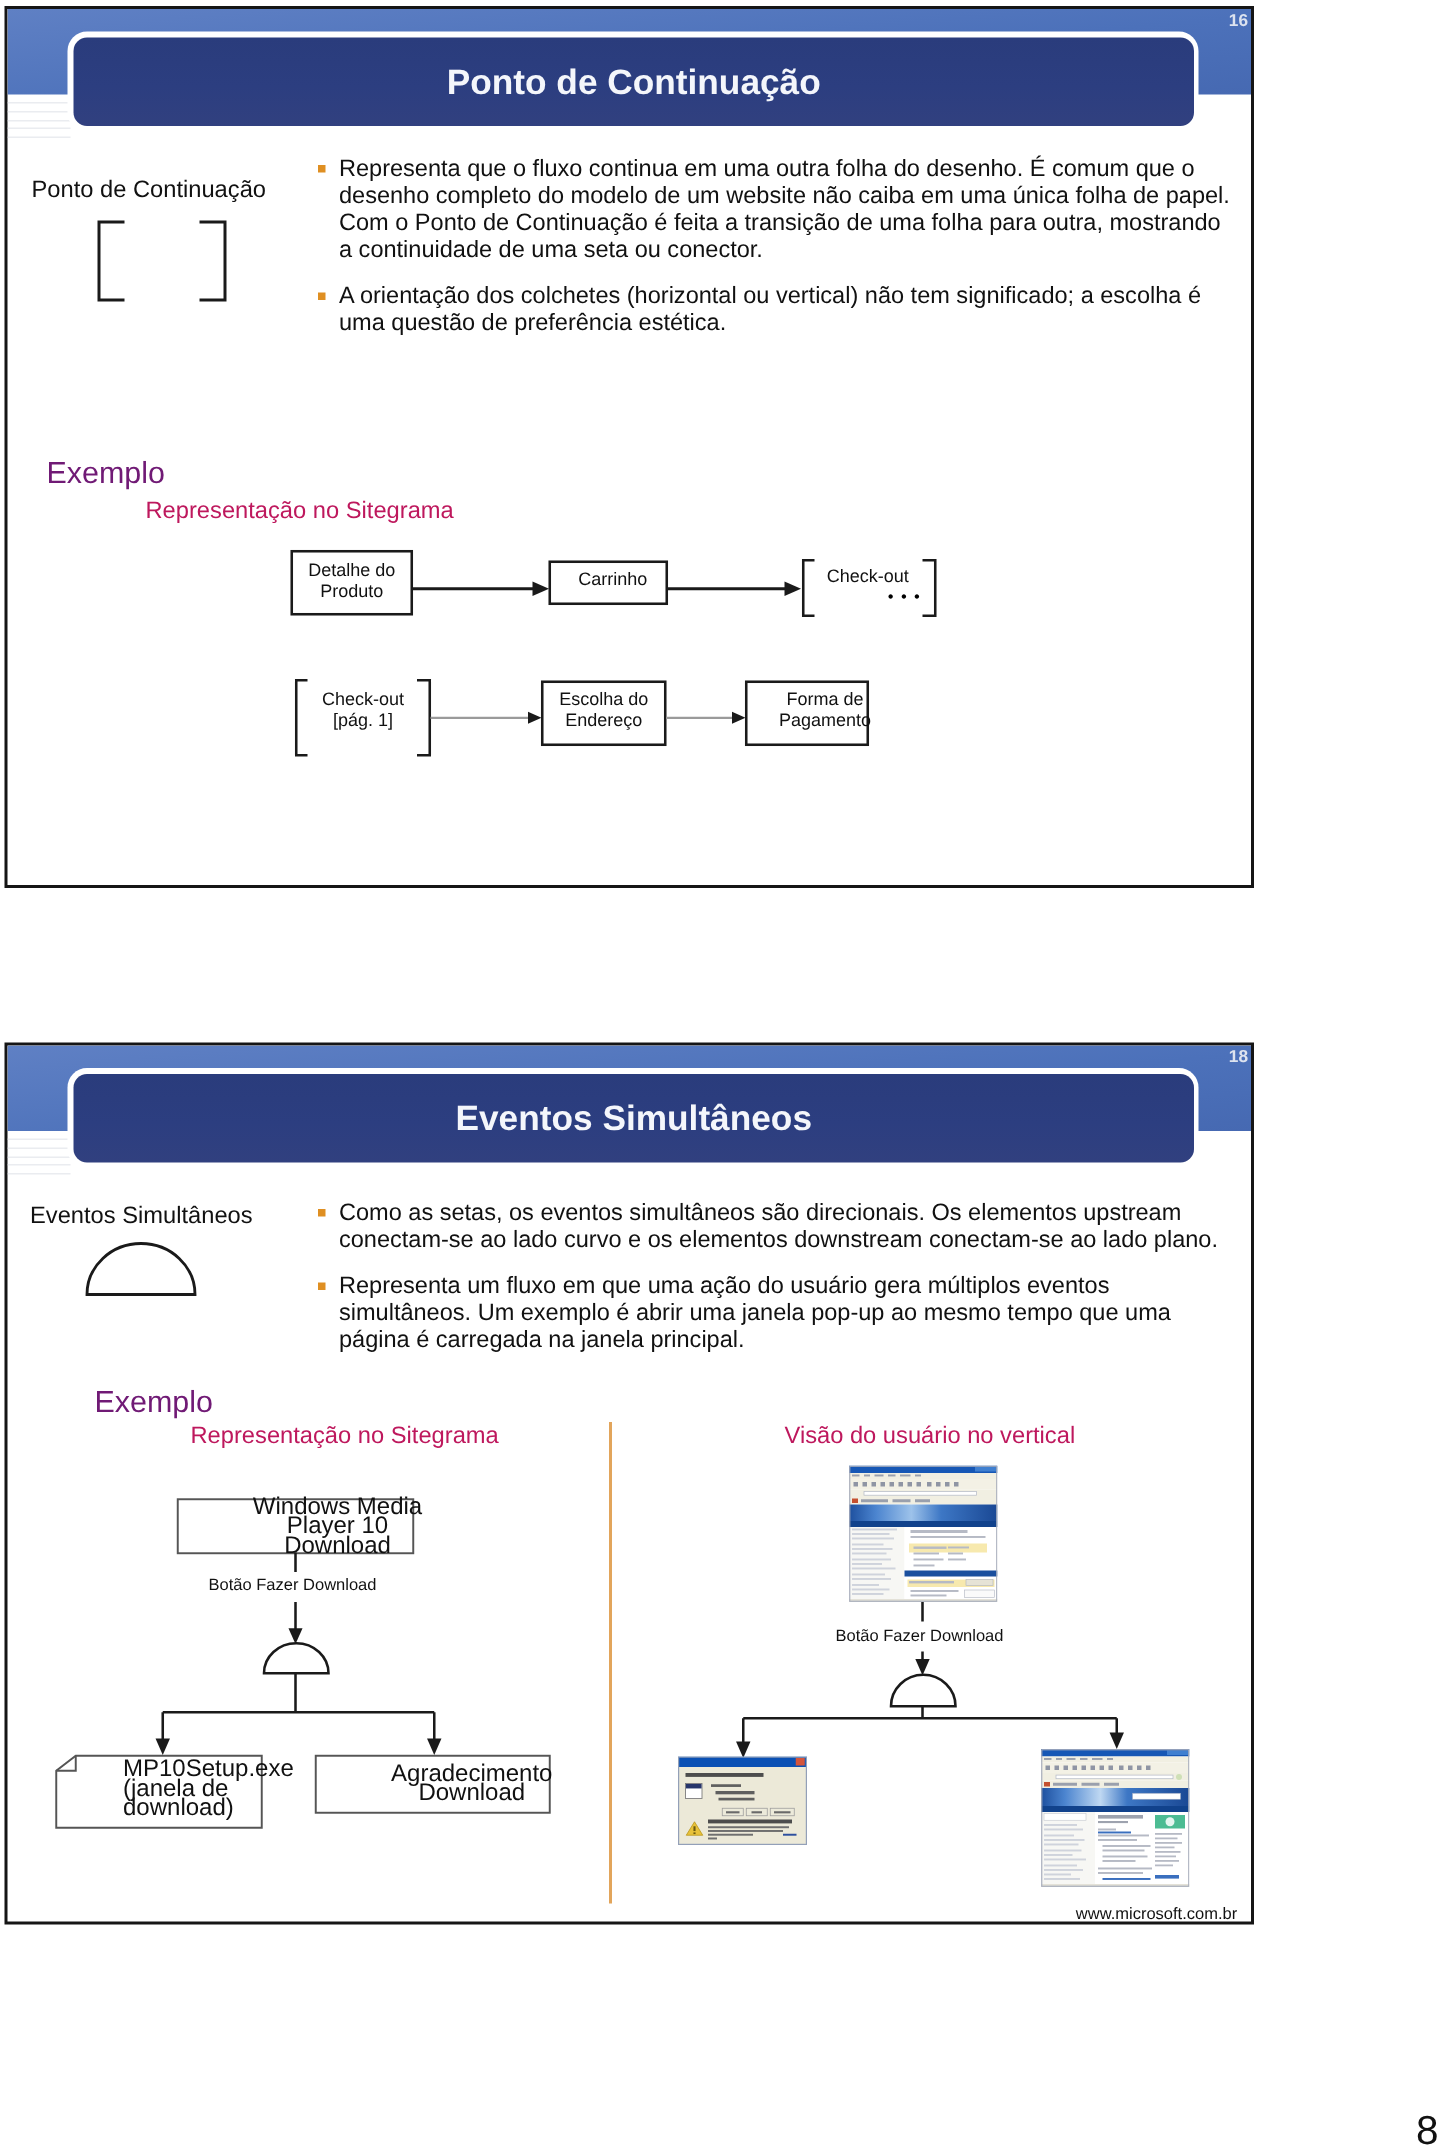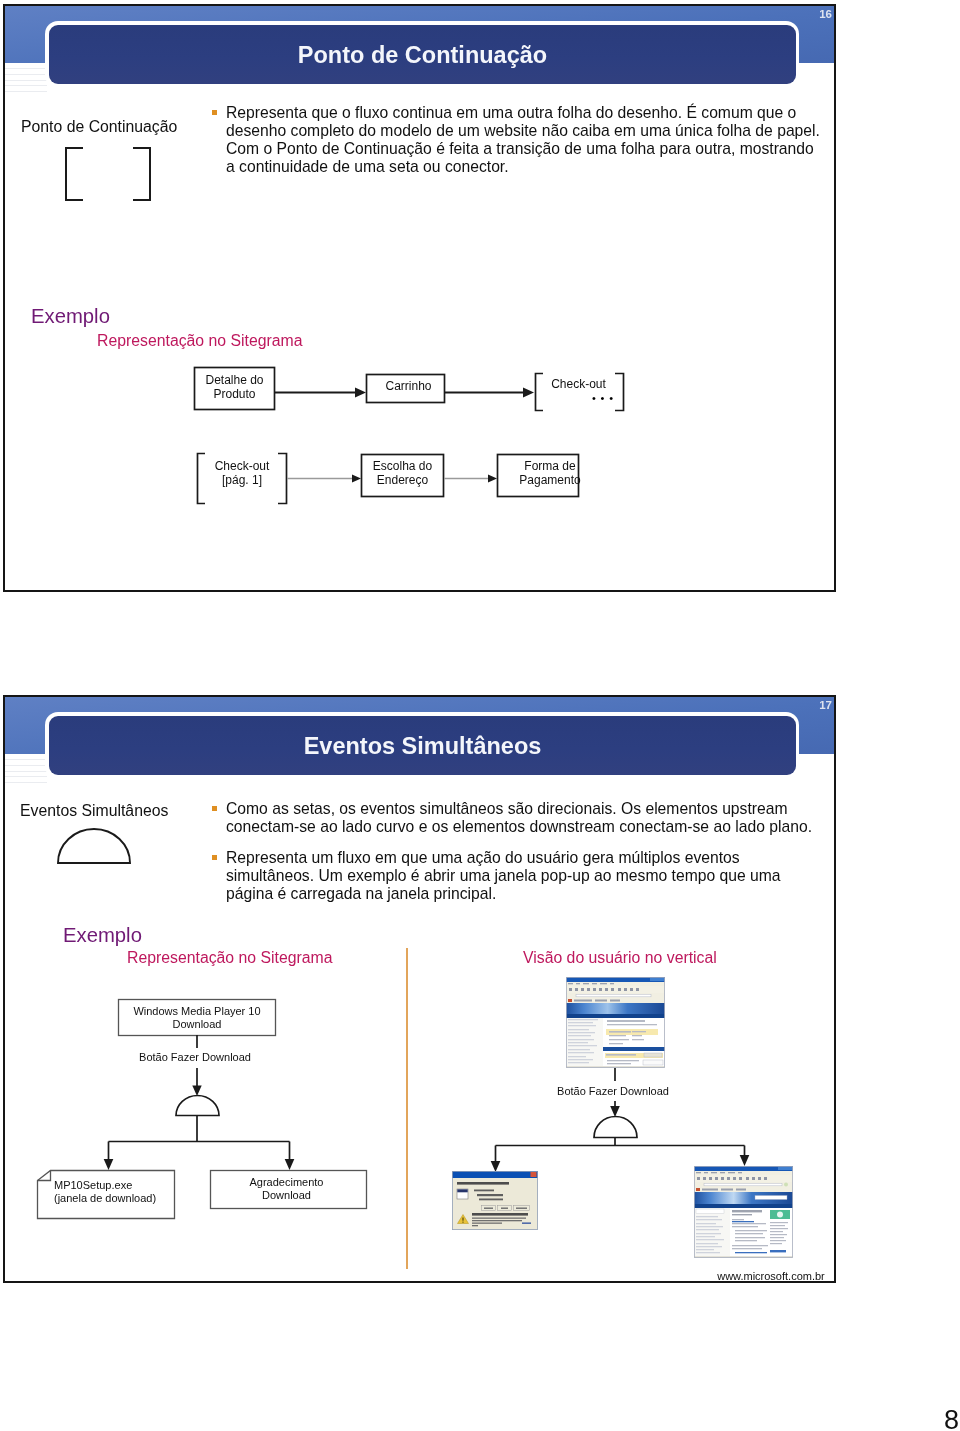--- a/index.html
+++ b/index.html
@@ -36,21 +36,21 @@
 
   
   .exemplo{position:absolute;font-size:20.3px;color:#701a75;}
   .subexemplo{position:absolute;font-size:15.8px;color:#be185d;white-space:nowrap;}
 
   
   .dlabel{position:absolute;display:flex;align-items:center;justify-content:center;text-align:center;
         font-size:12px;line-height:13.2px;color:#111;}
   .dlabel.sm{font-size:11px;line-height:13px;}
   .dlabel.ell{font-size:11px;line-height:11px;letter-spacing:0.9px;color:#000;}
-  .dlabel.sm2{font-size:11px;line-height:13px;}
+  .dlabel.sm2{font-size:16px;line-height:13px;padding-left:28px;}
   .divider{position:absolute;left:401px;top:251px;width:2px;height:321px;background:#e2a55b;}
   .thumb{position:absolute;}
 
   .pagenum{position:absolute;left:944px;top:1405px;font-size:27px;color:#111;}
 </style>
 </head>
 <body>
 
 <div class="page">
 
@@ -71,20 +71,21 @@
 
     <div class="leftlabel" style="left:16px;top:112px;">Ponto de Continuação</div>
 
     <svg class="icon-brackets" style="position:absolute;left:50px;top:130px;" width="110" height="80" viewBox="0 0 110 80">
       <path d="M28 12 H11 V64 H28" fill="none" stroke="#1a1a1a" stroke-width="2" stroke-linecap="butt"></path>
       <path d="M78 12 H95 V64 H78" fill="none" stroke="#1a1a1a" stroke-width="2" stroke-linecap="butt"></path>
     </svg>
 
     <div class="bullets" style="left:189px;top:98px;width:632px;">
       <div class="bul">Representa que o fluxo continua em uma outra folha do desenho. É comum que o desenho completo do modelo de um website não caiba em uma única folha de papel. Com o Ponto de Continuação é feita a transição de uma folha para outra, mostrando a continuidade de uma seta ou conector.</div>
+      <div class="bul">A orientação dos colchetes (horizontal ou vertical) não tem significado; a escolha é uma questão de preferência estética.</div>
     </div>
 
     <div class="exemplo" style="left:26px;top:299px;">Exemplo</div>
     <div class="subexemplo" style="left:92px;top:326px;">Representação no Sitegrama</div>
 
     <svg class="diagram" style="position:absolute;left:-5px;top:-6px;" width="840" height="595" viewBox="0 0 840 595">
       <g stroke="#1a1a1a" fill="none" stroke-width="1.7">
 
         <rect x="194.5" y="367.5" width="80" height="42"></rect>
         <rect x="366.5" y="374.5" width="78" height="28"></rect>
@@ -137,21 +138,21 @@
       <i style="top:5px"></i>
         <i style="top:11px"></i>
         <i style="top:17px"></i>
       <i style="top:22px"></i>
         <i style="top:28px"></i>
     </div>
     <div class="titlebox-outer"></div>
     <div class="titlebox">
       <div class="t">Eventos Simultâneos</div>
     </div>
-    <div class="pagemark">17</div>
+    <div class="pagemark">18</div>
 
     <div class="leftlabel" style="left:15px;top:105px;">Eventos Simultâneos</div>
 
     <svg style="position:absolute;left:45px;top:125px;" width="100" height="50" viewBox="0 0 100 50">
       <path d="M8 41 A36 34 0 0 1 80 41 Z" fill="none" stroke="#1a1a1a" stroke-width="1.9"></path>
     </svg>
 
     <div class="bullets" style="left:189px;top:103px;width:632px;">
       <div class="bul">Como as setas, os eventos simultâneos são direcionais. Os elementos upstream conectam-se ao lado curvo e os elementos downstream conectam-se ao lado plano.</div>
       <div class="bul">Representa um fluxo em que uma ação do usuário gera múltiplos eventos simultâneos. Um exemplo é abrir uma janela pop-up ao mesmo tempo que uma página é carregada na janela principal.</div>

